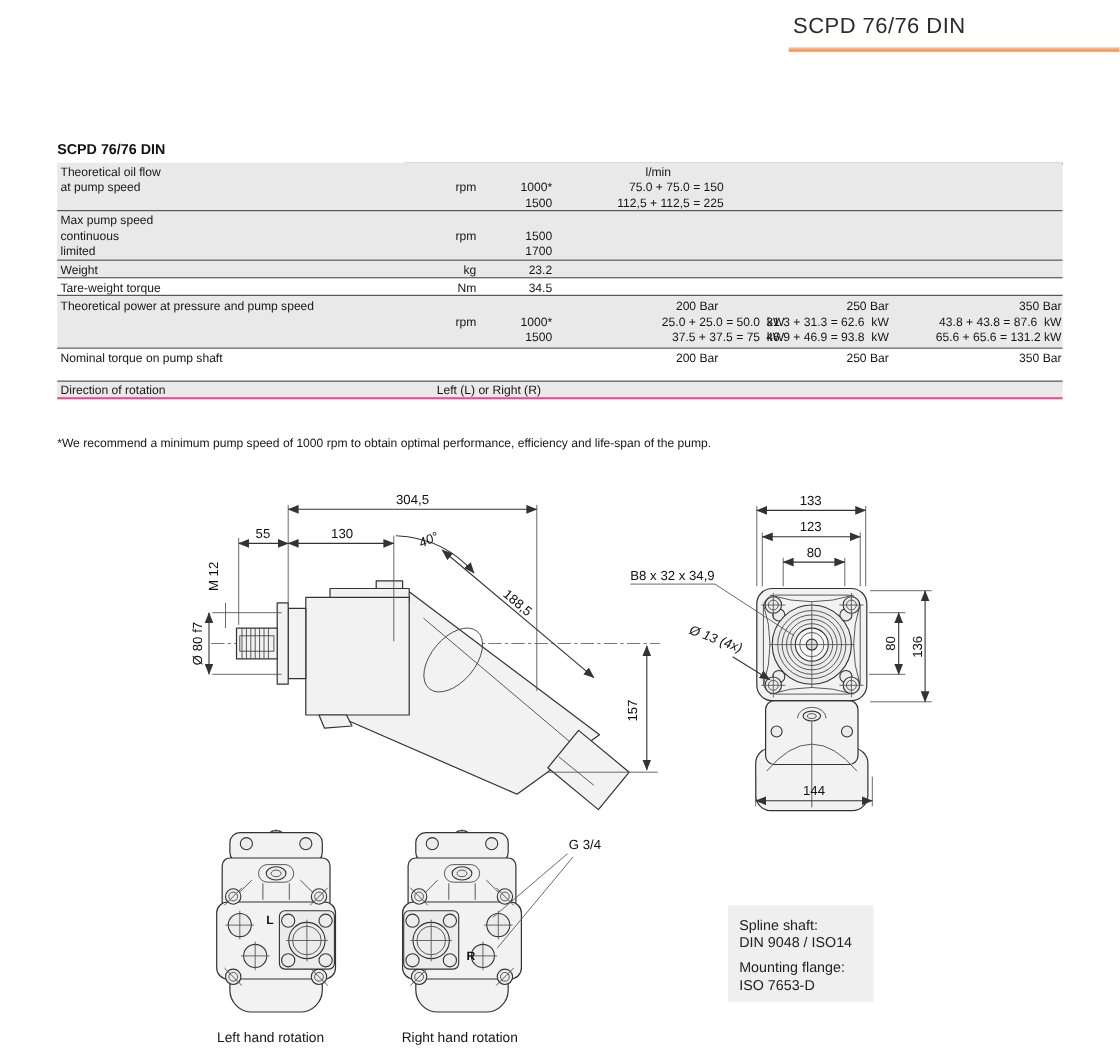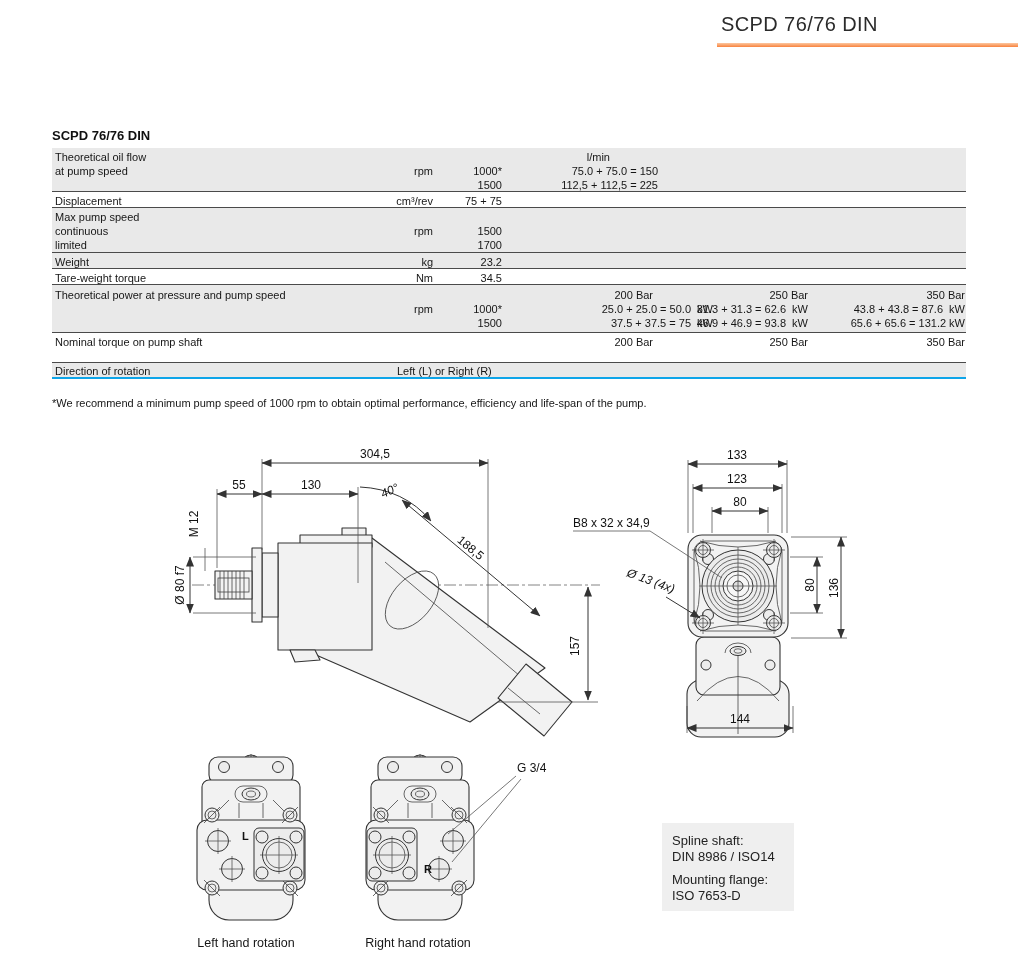--- a/index.html
+++ b/index.html
@@ -9,21 +9,21 @@
   .hdr-title{position:absolute;left:721px;top:13px;font-size:20px;letter-spacing:.4px;color:#2b2b2b;}
   .hdr-rule{position:absolute;left:717px;top:43px;width:301px;height:4px;
             background:linear-gradient(#fcc7a0,#f8823d);}
   
   .tbl-title{position:absolute;left:52px;top:128px;font-size:13px;font-weight:bold;color:#111;}
   .tbl{position:absolute;left:52px;top:148px;width:914px;font-size:11px;color:#161616;}
   .top-rule{position:absolute;left:316px;right:0;top:0;height:2px;background:#333;}
   .trow{position:relative;box-sizing:border-box;width:100%;}
   .trow.sep{border-top:1px solid #4a4a4a;}
   .gray{background:#e9e9e9;}
-  .tbl{border-bottom:2px solid #0ea5e9;}
+  .tbl{border-bottom:2px solid #ec4899;}
   .tline{position:relative;height:14px;line-height:14px;}
   .lbl{position:absolute;left:3px;white-space:pre;}
   .cell{position:absolute;white-space:pre;}
   .cu{right:533px;} .cv{right:464px;} .cfh{right:356px;} .cf{right:308px;}
   .cb1{right:313px;} .cb2{right:158px;} .cb3{right:1px;} .cp1{right:253px;}
   .cdir{left:345px;}
   .pt2{padding-top:2px;} .pt3{padding-top:3px;} .pt1{padding-top:1px;}
   .footnote{position:absolute;left:52px;top:397px;font-size:11px;color:#161616;}
   
   svg{position:absolute;left:0;top:400px;}
@@ -65,27 +65,20 @@
         <span class="cell cu">rpm</span>
         <span class="cell cv">1000*</span>
         <span class="cell cf">75.0 + 75.0 = 150</span>
       </div>
       <div class="tline">
         <span class="cell cv">1500</span>
         <span class="cell cf">112,5 + 112,5 = 225</span>
       </div>
     </div>
 
-    <div class="trow sep pt2" style="height:16px">
-      <div class="tline">
-        <span class="lbl">Displacement</span>
-        <span class="cell cu">cm³/rev</span>
-        <span class="cell cv">75 + 75</span>
-      </div>
-    </div>
 
     <div class="trow sep gray pt2" style="height:45px">
       <div class="tline">
           <span class="lbl">Max pump speed</span>
         </div>
       <div class="tline">
         <span class="lbl">continuous</span>
         <span class="cell cu">rpm</span>
         <span class="cell cv">1500</span>
       </div>
@@ -352,18 +345,18 @@
       <text x="517" y="772" class="dim">G 3/4</text>
       <line x1="516" y1="776" x2="448" y2="834" class="wl"></line>
       <line x1="521" y1="779" x2="452" y2="862" class="wl"></line>
       <text x="246" y="947" text-anchor="middle" class="cap">Left hand rotation</text>
       <text x="418" y="947" text-anchor="middle" class="cap">Right hand rotation</text>
     </g>
   </svg>
 
   <div class="info-box">
     <div>Spline shaft:</div>
-    <div>DIN 8986 / ISO14</div>
+    <div>DIN 9048 / ISO14</div>
     <div class="gap">Mounting flange:</div>
     <div>ISO 7653-D</div>
   </div>
 
 </div>
 
 </body></html>

